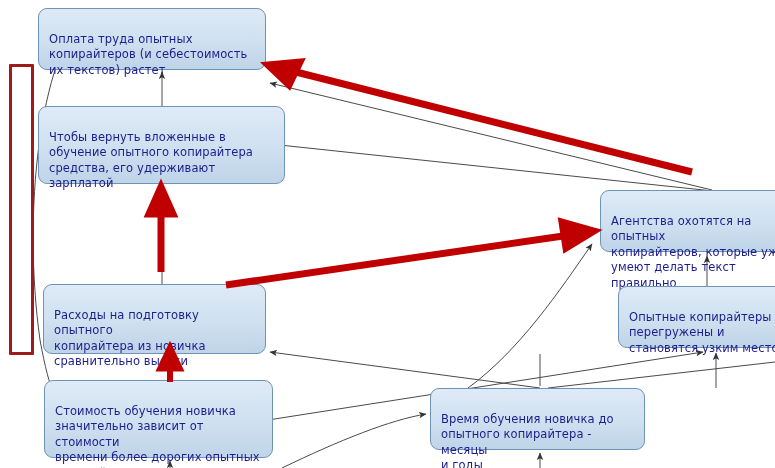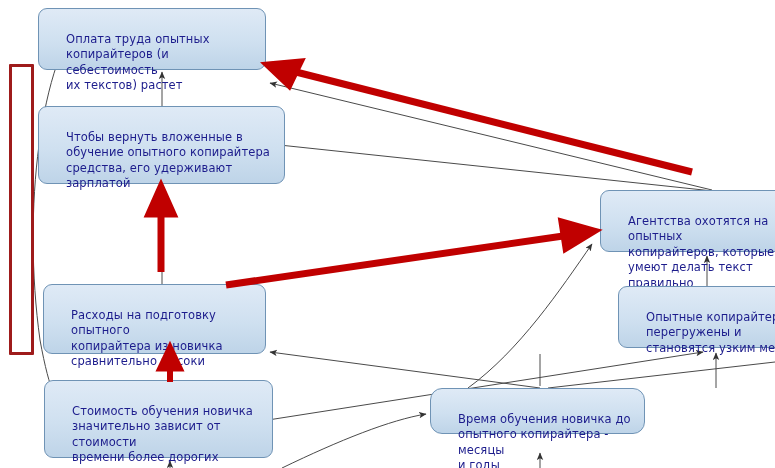--- a/index.html
+++ b/index.html
@@ -16,21 +16,21 @@
   .node{
     position:absolute;
     z-index:2;
     box-sizing:border-box;
     background:linear-gradient(to bottom,#dfeaf6 0%,#cfe0f0 55%,#bed4e8 100%);
     border:1px solid #6f93b5;
     border-radius:9px;
     color:#1c1c8c;
     font-size:11.5px;
     line-height:15.5px;
-    padding:7px 9px 7px 27px;
+    padding:7px 9px 7px 10px;
     white-space:pre-line;
     letter-spacing:0.1px;
   }
   .node span{display:block;}
   #redbox{
     position:absolute;
     z-index:4;
     border:3px solid #9e1b1b;
     background:transparent;
     border-radius:1px;
@@ -99,21 +99,21 @@
 копирайтеров, которые уже
 умеют делать текст правильно</span>
   </div>
 
   <div class="node" style="left:618px;top:286px;width:200px;height:62px;">
     <span>Опытные копирайтеры
 перегружены и
 становятся узким местом</span>
   </div>
 
-  <div class="node" style="left:430px;top:388px;width:215px;height:46px;border-radius:12px;">
+  <div class="node" style="left:430px;top:388px;width:215px;height:62px;">
     <span>Время обучения новичка до
 опытного копирайтера - месяцы
 и годы</span>
   </div>
 
   <svg class="layer" id="thick" viewBox="0 0 775 468">
     <g stroke="#c00000" fill="#c00000" stroke-width="7" stroke-linecap="butt">
       <g>
         <line x1="692" y1="172" x2="292" y2="71"></line>
         <path d="M268,65 L300,62 L289,85 Z"></path>

